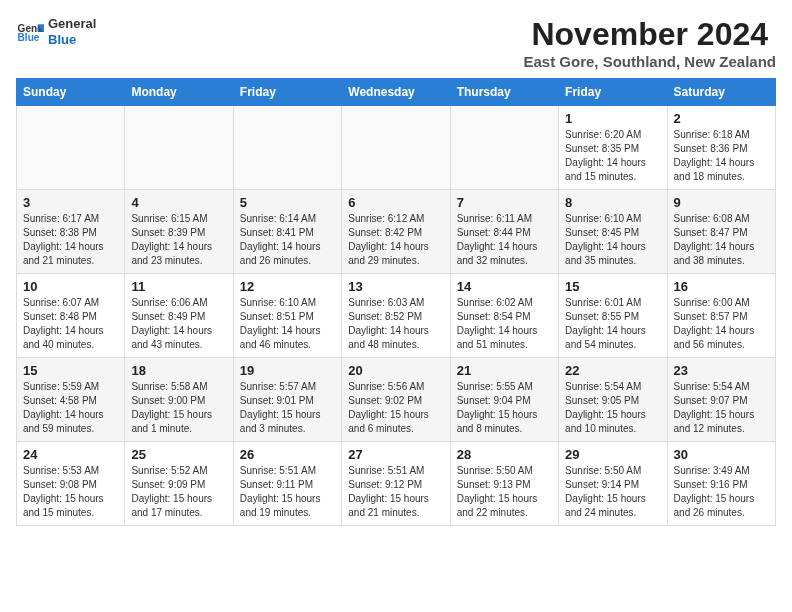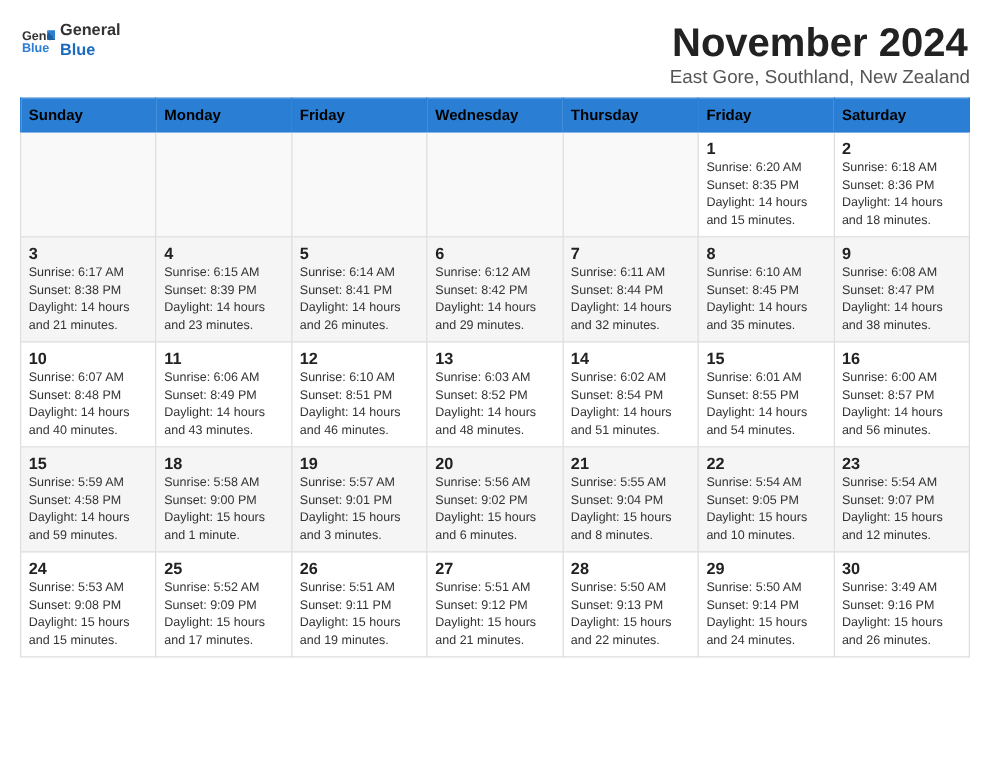--- a/index.html
+++ b/index.html
@@ -38,29 +38,30 @@
       text-align: center;
     }
     .main-title {
       font-size: 32px;
       font-weight: bold;
       color: #222;
     }
     .subtitle {
       font-size: 15px;
       color: #555;
+      font-weight: bold;
     }
     table {
       width: 100%;
       border-collapse: collapse;
       font-size: 11px;
     }
     thead tr th {
       background-color: #2a7fd4;
-      color: #000000;
+      color: #ffffff;
       text-align: left;
       padding: 6px 6px;
       font-size: 12px;
       font-weight: bold;
       border: 1px solid #2a7fd4;
     }
     tbody tr {
       border-bottom: 1px solid #ddd;
     }
     tbody tr:nth-child(odd) {

